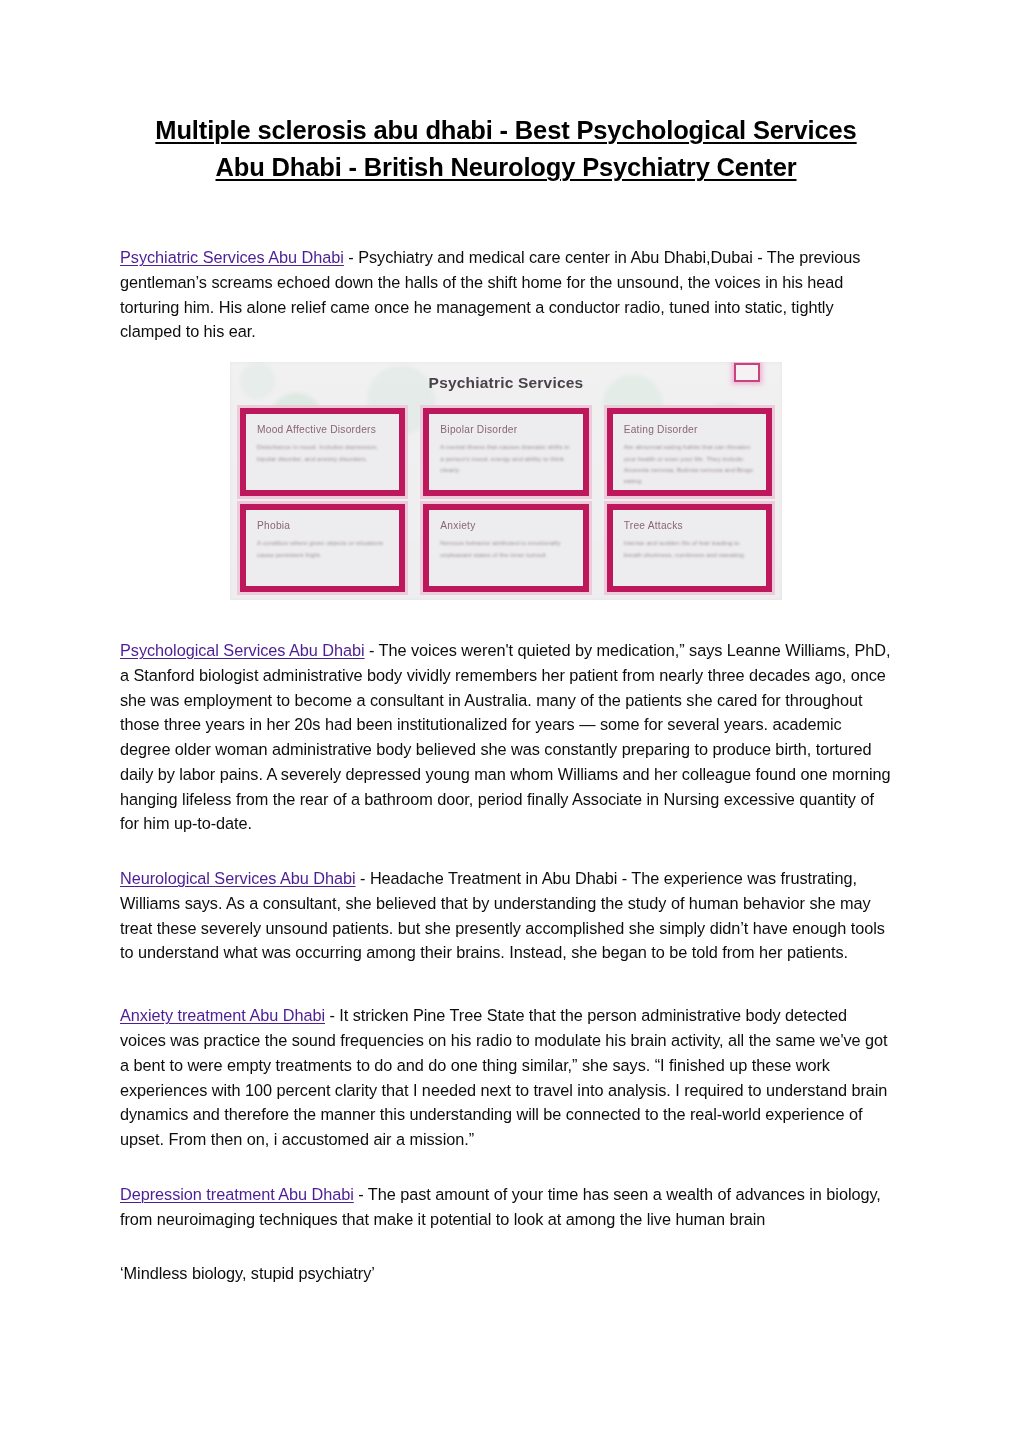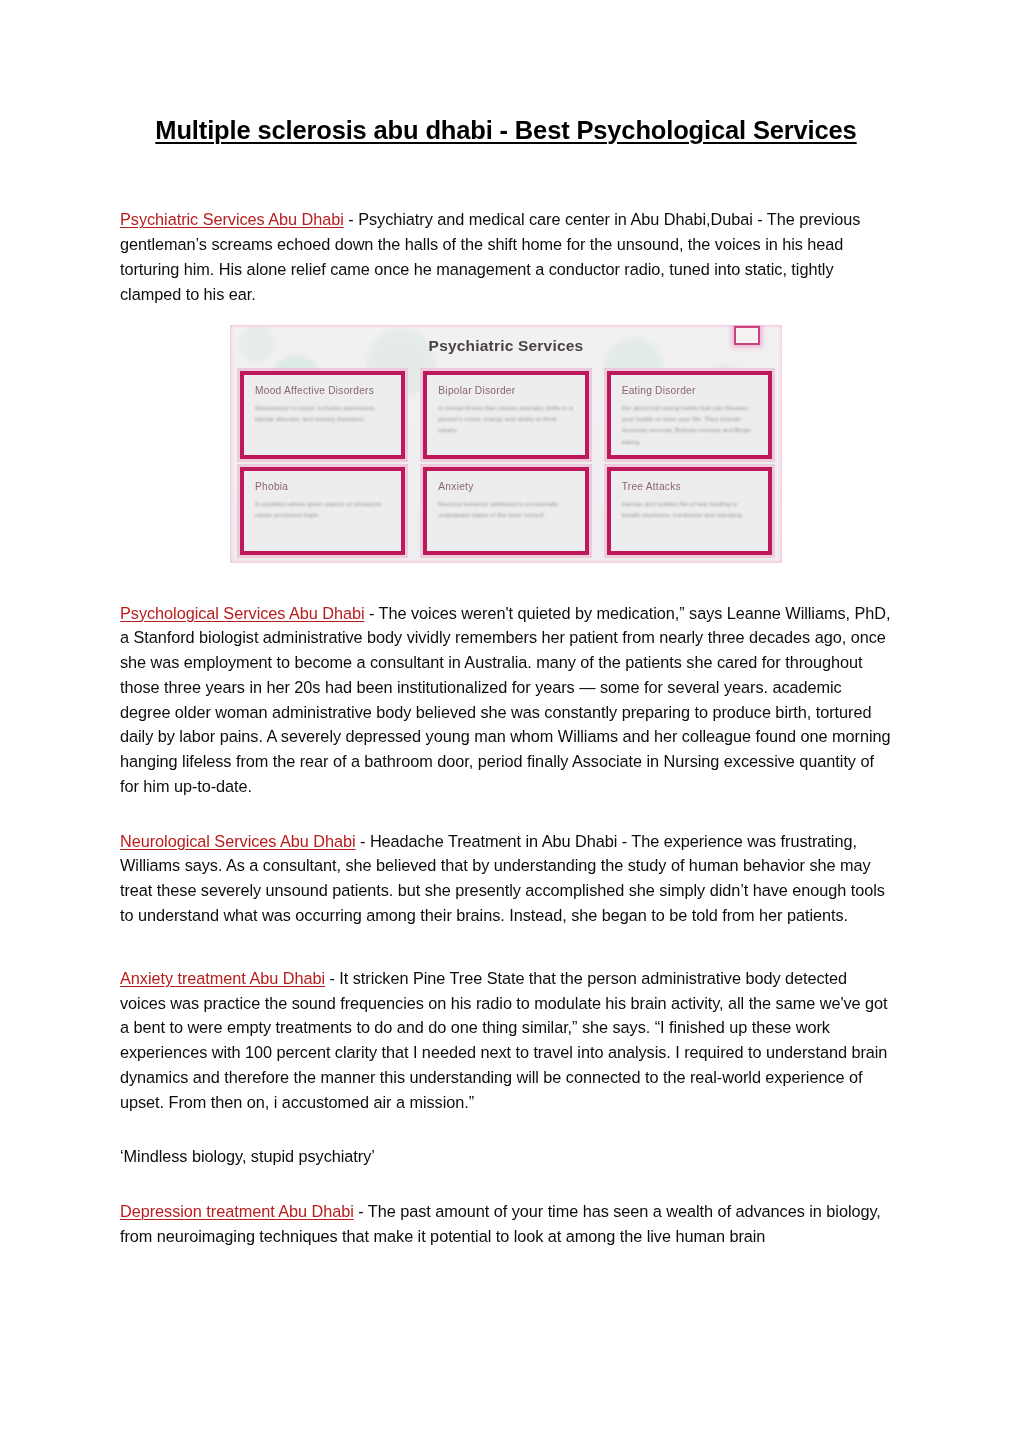--- a/index.html
+++ b/index.html
@@ -51,21 +51,21 @@
   .para {
     font-size: 16.3px;
     line-height: 1.52;
     color: #0d0d0d;
     text-align: left;
     margin: 0;
     letter-spacing: -0.05px;
   }
 
   .lnk {
-    color: #b91c1c;
+    color: #4c1d95;
     text-decoration: underline;
     text-underline-offset: 2px;
     text-decoration-thickness: 1px;
     cursor: pointer;
   }
   .lnk-sep {
     color: #0d0d0d;
   }
 
   .sp-intro      { margin-top: 58px; }
@@ -75,21 +75,21 @@
   
   .figure-wrap {
     margin-top: 18px;
     display: flex;
     justify-content: center;
   }
   .figure {
     position: relative;
     width: 552px;
     height: 238px;
-    background: #f9a8d4;
+    background: #e5e5e5;
     overflow: hidden;
     filter: blur(0.15px);
   }
   .fig-bg {
     position: absolute;
     inset: 0;
     background:
       radial-gradient(circle at 12% 24%, rgba(205,228,215,0.55) 0 26px, rgba(0,0,0,0) 27px),
       radial-gradient(circle at 31% 16%, rgba(214,230,222,0.45) 0 34px, rgba(0,0,0,0) 35px),
       radial-gradient(circle at 52% 30%, rgba(208,226,218,0.40) 0 22px, rgba(0,0,0,0) 23px),
@@ -127,21 +127,21 @@
     top: 46px;
     display: grid;
     grid-template-columns: repeat(3, 1fr);
     grid-template-rows: repeat(2, 88px);
     column-gap: 18px;
     row-gap: 8px;
   }
   .fig-card {
     position: relative;
     background: #edecee;
-    border: 4px solid #be185d;
+    border: 6px solid #be185d;
     outline: 3px solid rgba(236,196,214,0.85);
     outline-offset: 0px;
     padding: 10px 11px 0 11px;
     box-sizing: border-box;
     overflow: hidden;
   }
   .fig-card-title {
     font-size: 10.2px;
     color: #8a6673;
     letter-spacing: 0.25px;
@@ -157,20 +157,21 @@
   }
 </style>
 </head>
 <body>
 
 <div class="page">
   <div class="content">
 
     <h1 class="doc-title">
       <span class="tline">Multiple sclerosis abu dhabi - Best Psychological Services</span><br>
+      <span class="tline">Abu Dhabi - British Neurology Psychiatry Center</span>
     </h1>
 
     <p class="para sp-intro">
       <a class="lnk">Psychiatric Services Abu Dhabi</a><span class="lnk-sep"> - </span><span>Psychiatry and medical care center in Abu Dhabi,Dubai - The previous gentleman’s screams echoed down the halls of the shift home for the unsound, the voices in his head torturing him. His alone relief came once he management a conductor radio, tuned into static, tightly clamped to his ear.</span>
     </p>
 
     <div class="figure-wrap">
       <div class="figure">
         <div class="fig-bg"></div>
         <div class="fig-title">Psychiatric Services</div>
@@ -210,21 +211,21 @@
 
     <p class="para sp-para">
       <a class="lnk">Neurological Services Abu Dhabi</a><span class="lnk-sep"> - </span><span>Headache Treatment in Abu Dhabi - The experience was frustrating, Williams says. As a consultant, she believed that by understanding the study of human behavior she may treat these severely unsound patients. but she presently accomplished she simply didn’t have enough tools to understand what was occurring among their brains. Instead, she began to be told from her patients.</span>
     </p>
 
     <p class="para sp-big">
       <a class="lnk">Anxiety treatment Abu Dhabi</a><span class="lnk-sep"> - </span><span>It stricken Pine Tree State that the person administrative body detected voices was practice the sound frequencies on his radio to modulate his brain activity, all the same we've got a bent to were empty treatments to do and do one thing similar,” she says. “I finished up these work experiences with 100 percent clarity that I needed next to travel into analysis. I required to understand brain dynamics and therefore the manner this understanding will be connected to the real-world experience of upset. From then on, i accustomed air a mission.”</span>
     </p>
 
     <p class="para sp-para">
+      <a class="lnk">Depression treatment Abu Dhabi</a><span class="lnk-sep"> - </span><span>The past amount of your time has seen a wealth of advances in biology, from neuroimaging techniques that make it potential to look at among the live human brain</span>
+    </p>
+
+    <p class="para sp-para">
       <span>‘Mindless biology, stupid psychiatry’</span>
-    </p>
-
-    <p class="para sp-para">
-      <a class="lnk">Depression treatment Abu Dhabi</a><span class="lnk-sep"> - </span><span>The past amount of your time has seen a wealth of advances in biology, from neuroimaging techniques that make it potential to look at among the live human brain</span>
     </p>
 
   </div>
 </div>
 
 </body></html>

